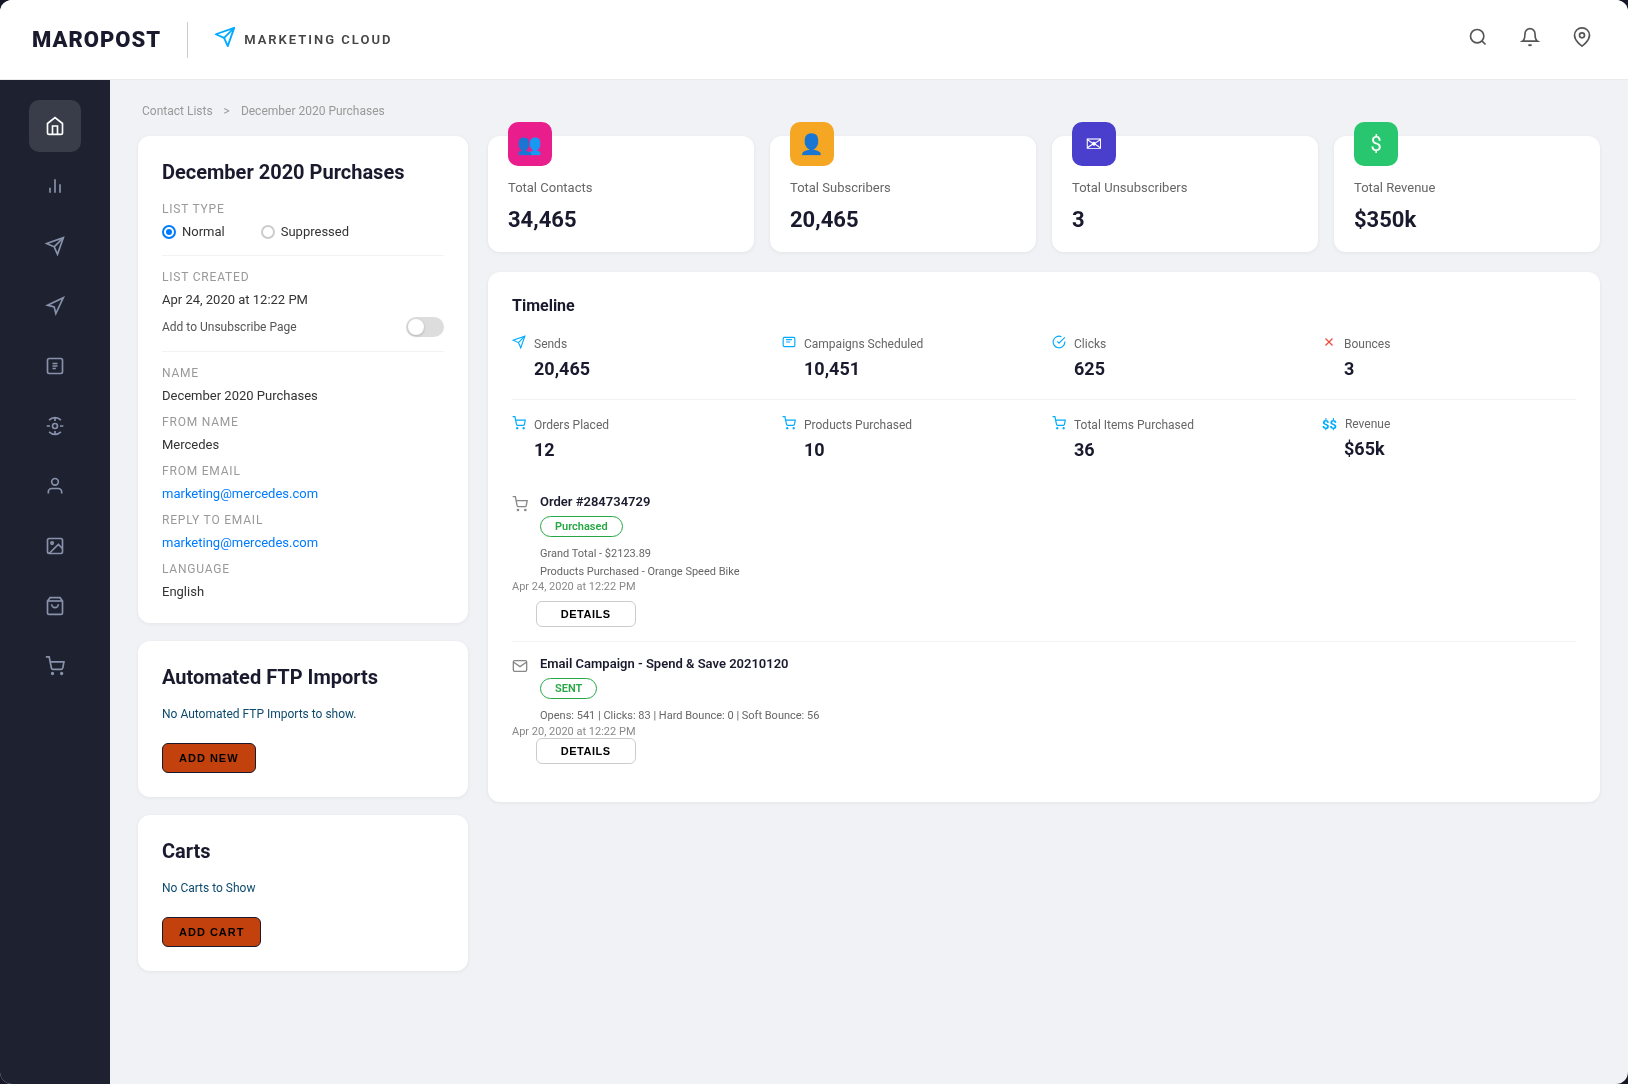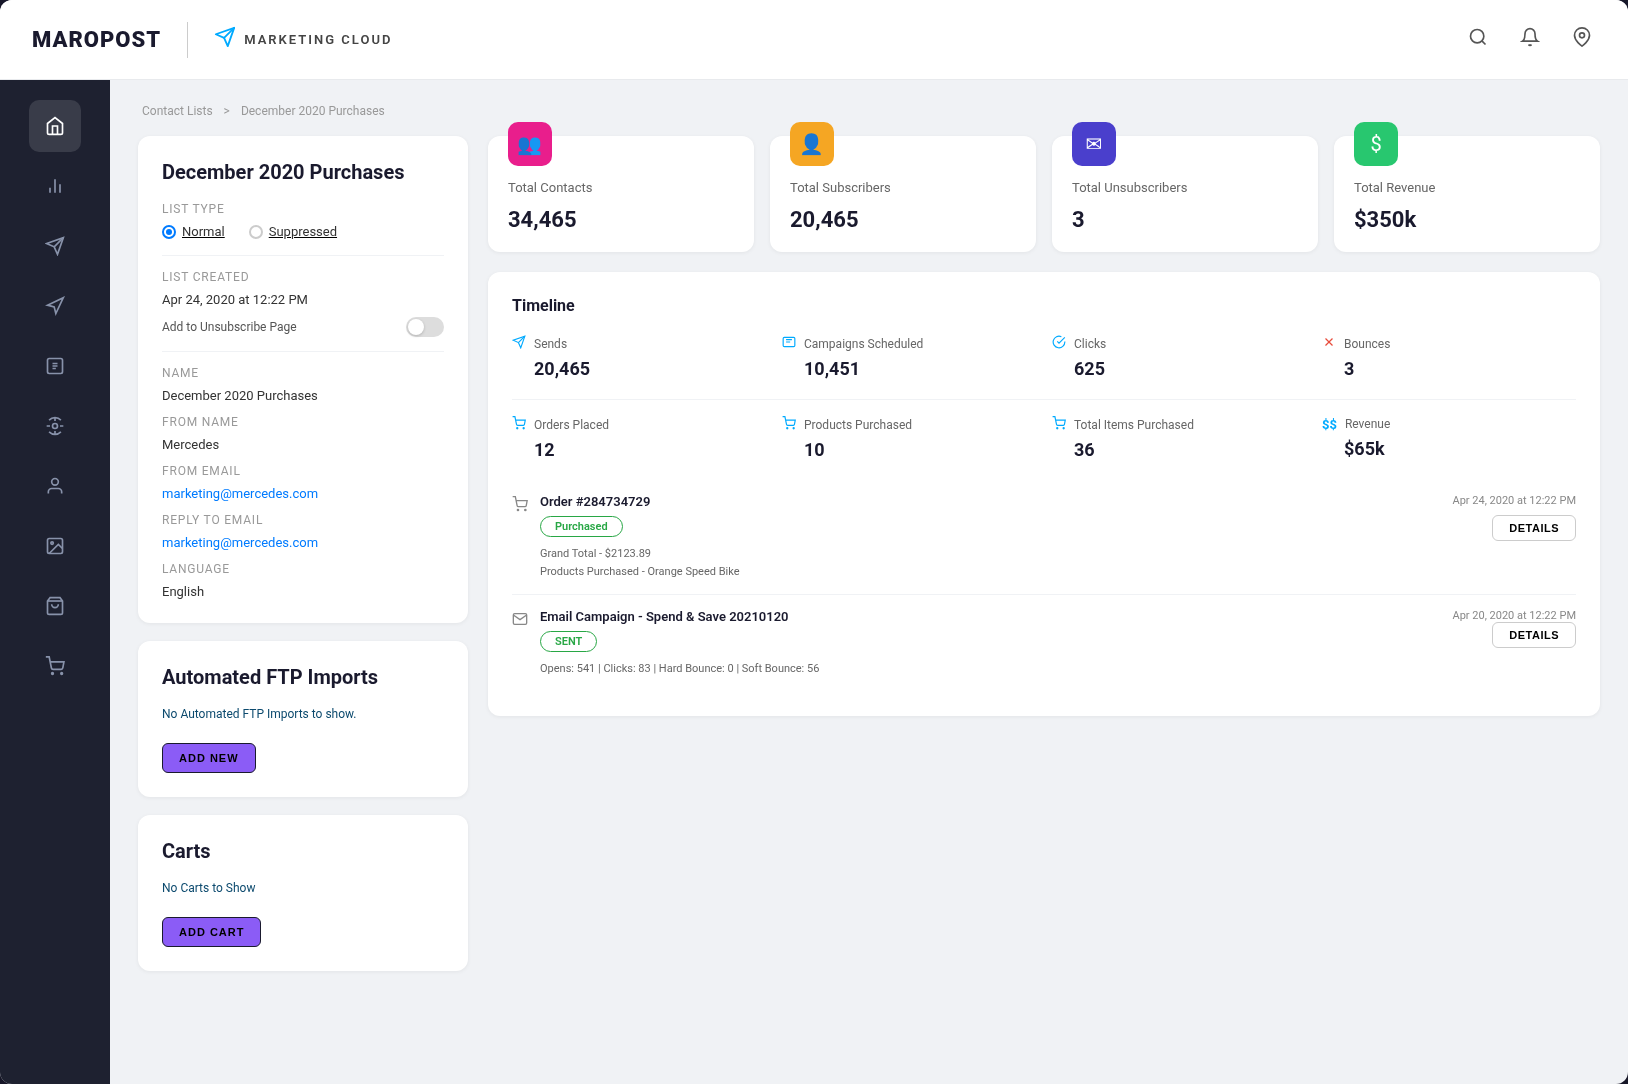--- a/index.html
+++ b/index.html
@@ -153,23 +153,22 @@
       font-size: 12px;
       font-weight: 400;
       color: #999;
       letter-spacing: 0.8px;
       text-transform: uppercase;
       margin-bottom: 8px;
     }
 
     .radio-group {
       display: flex;
-      gap: 24px;
+      gap: 36px;
       margin-bottom: 16px;
-      text-decoration: underline;
     }
     .radio-item {
       display: flex;
       align-items: center;
       gap: 6px;
       font-size: 13px;
       color: #333;
     }
     .radio-circle {
       width: 14px;
@@ -221,21 +220,21 @@
       background: #fff;
       border-radius: 50%;
       position: absolute;
       top: 2px;
       left: 2px;
       box-shadow: 0 1px 3px rgba(0,0,0,0.2);
     }
 
     .small-btn {
       border: 1.5px solid #1a1a2e;
-      background: #8b5cf6;
+      background: #c2410c;
       padding: 8px 16px;
       border-radius: 6px;
       font-size: 11px;
       font-weight: 700;
       letter-spacing: 1px;
       cursor: pointer;
       text-transform: uppercase;
       margin-top: 10px;
     }
 
@@ -342,20 +341,21 @@
     .timeline-item {
       padding: 14px 0;
       border-bottom: 1px solid #f0f2f5;
     }
     .timeline-item:last-child { border-bottom: none; }
 
     .timeline-item-header {
       display: flex;
       align-items: flex-start;
       justify-content: space-between;
+      flex-direction: column;
     }
     .timeline-item-left {
       display: flex;
       align-items: flex-start;
       gap: 12px;
     }
     .item-icon {
       font-size: 16px;
       color: #666;
       margin-top: 2px;
@@ -389,21 +389,21 @@
       color: #28a745;
     }
     .item-detail {
       font-size: 11px;
       color: #666;
       line-height: 1.6;
     }
     .details-btn {
       border: 1.5px solid #ccc;
       background: #fff;
-      padding: 6px 16px;
+      padding: 6px 24px;
       border-radius: 6px;
       font-size: 11px;
       font-weight: 600;
       cursor: pointer;
       letter-spacing: 0.5px;
       white-space: nowrap;
     }
   </style>
 </head>
 <body>

